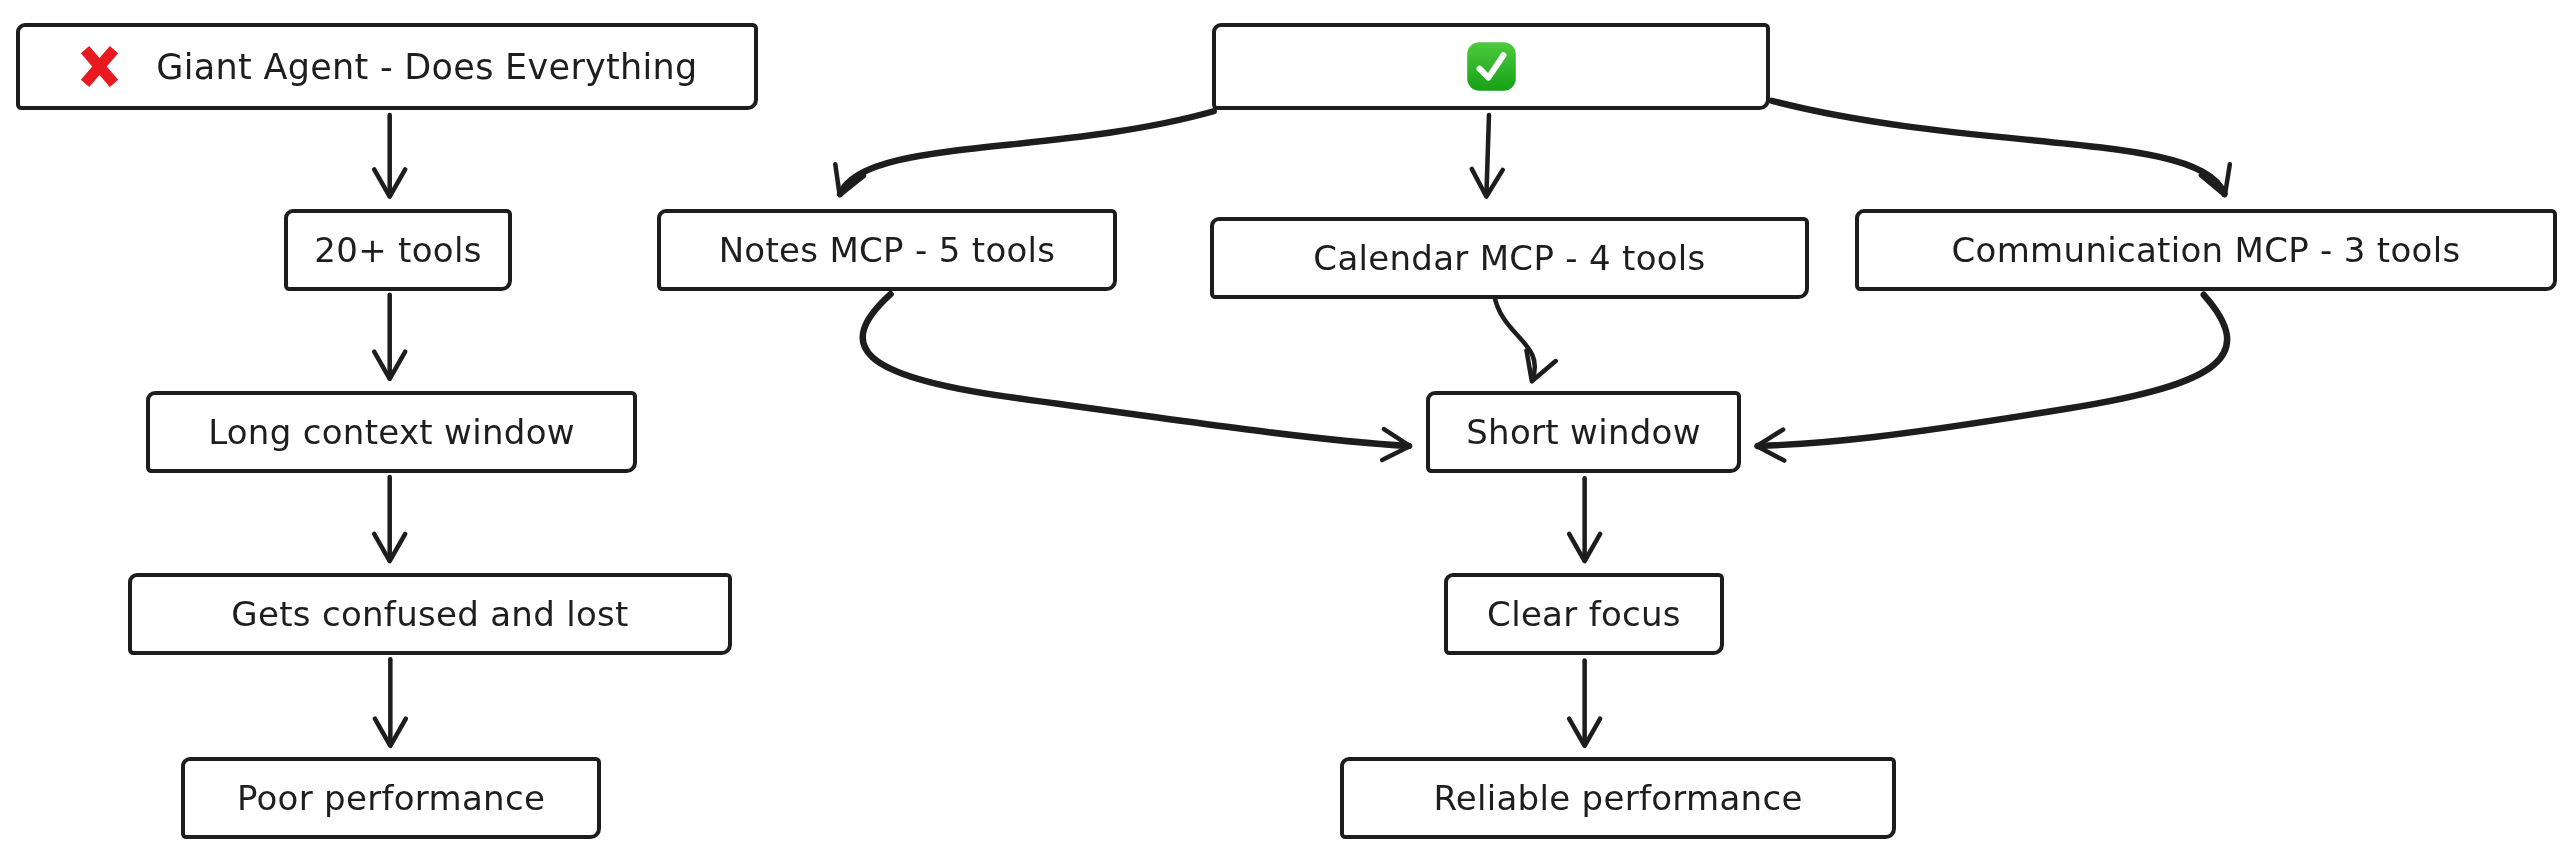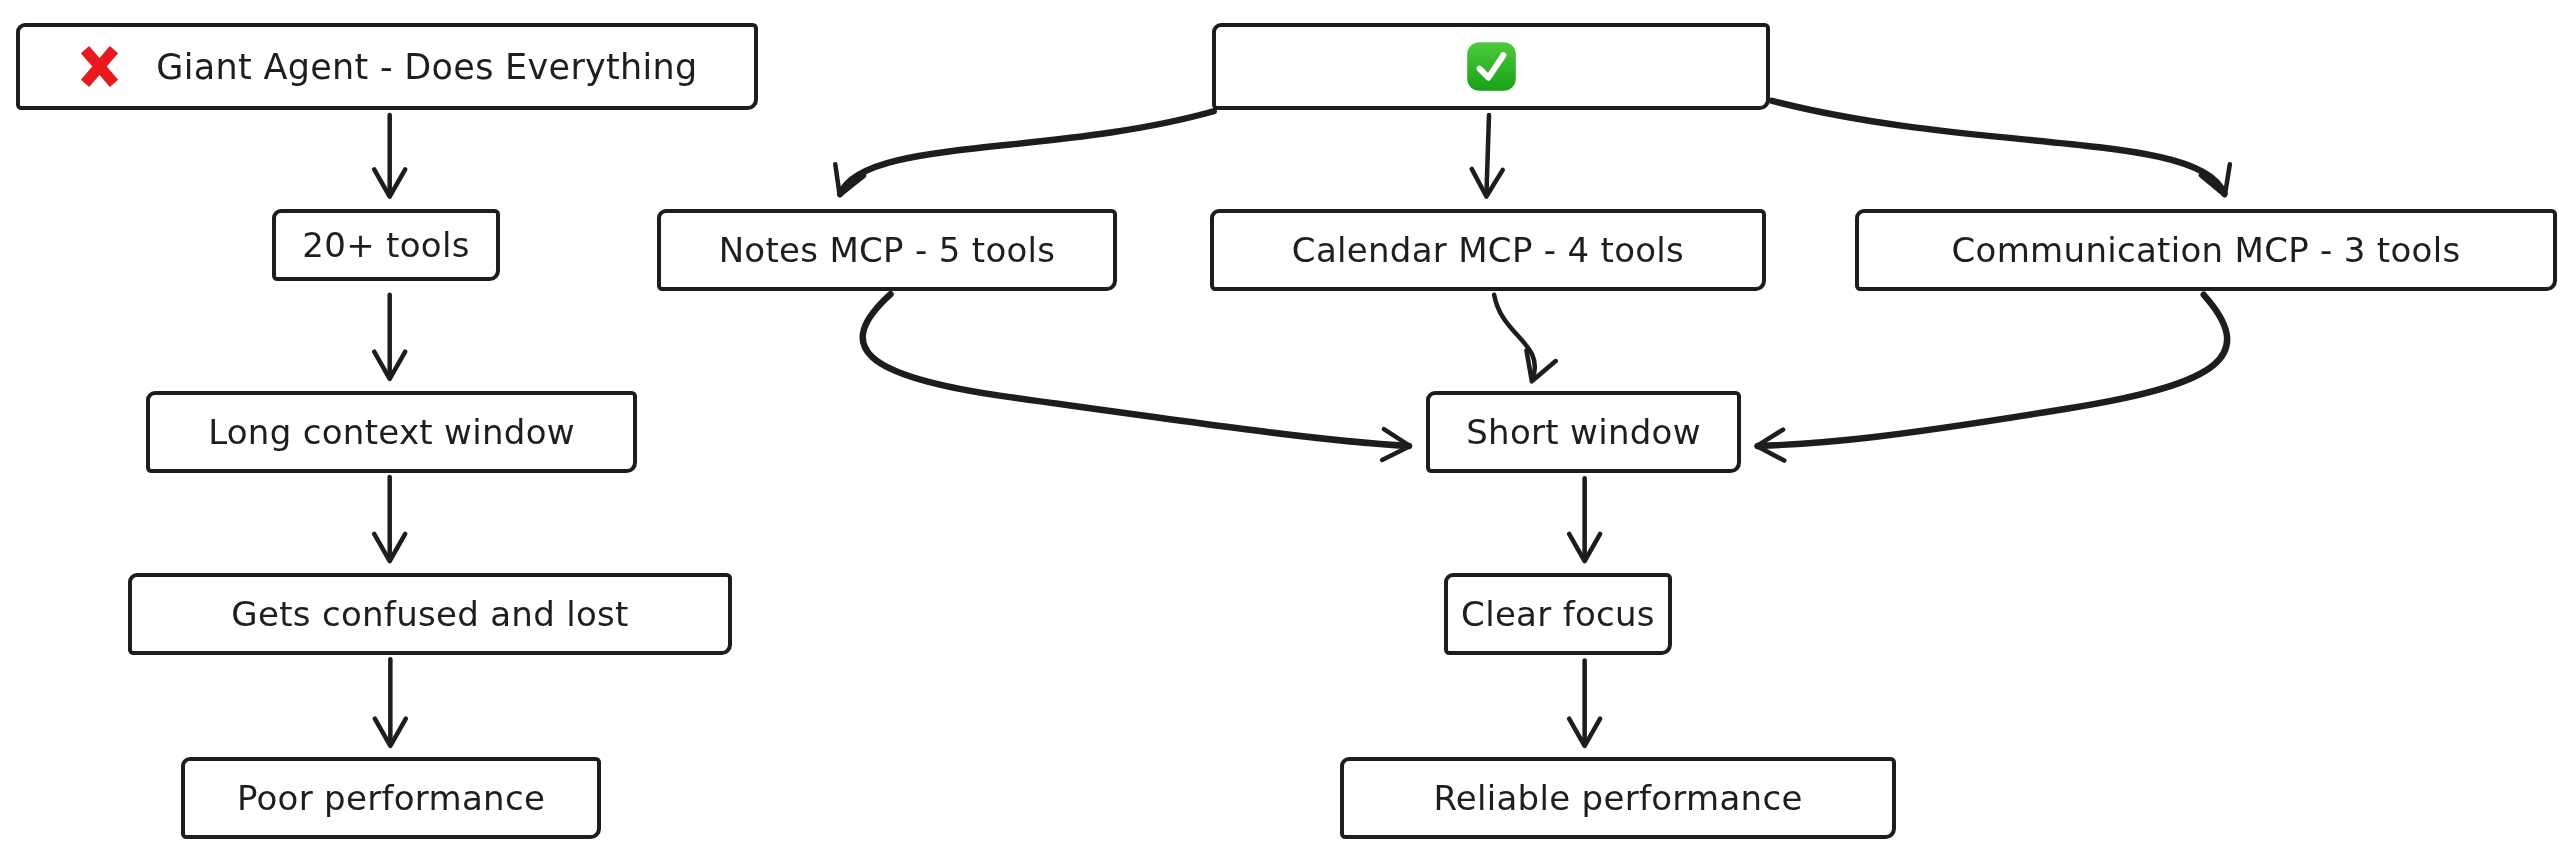--- a/index.html
+++ b/index.html
@@ -65,21 +65,21 @@
 
   <div class="node header" style="left:16px;top:23px;width:742px;height:87px">
     <span class="icon">
       <svg width="47" height="47" viewBox="0 0 24 24">
         <path d="M4.6 3.4 L19.4 20.6 M19.4 3.4 L4.6 20.6" fill="none" stroke="#e8191f" stroke-width="5.6" stroke-linecap="butt"></path>
       </svg>
     </span>
     <span class="lbl">Giant Agent - Does Everything</span>
   </div>
 
-  <div class="node" style="left:272px;top:209px;width:228px;height:72px">
+  <div class="node" style="left:284px;top:209px;width:228px;height:82px">
     <span class="lbl">20+ tools</span>
   </div>
 
   <div class="node" style="left:146px;top:391px;width:491px;height:82px">
     <span class="lbl">Long context window</span>
   </div>
 
   <div class="node" style="left:128px;top:573px;width:604px;height:82px">
     <span class="lbl">Gets confused and lost</span>
   </div>
@@ -100,33 +100,33 @@
         <rect x="1" y="1" width="22" height="22" rx="5.5" fill="url(#ckg)"></rect>
         <path d="M6.6 13 L10.6 17 L17.4 6.9" fill="none" stroke="#ffffff" stroke-width="2.7" stroke-linecap="round" stroke-linejoin="round"></path>
       </svg>
     </span>
   </div>
 
   <div class="node" style="left:657px;top:209px;width:460px;height:82px">
     <span class="lbl">Notes MCP - 5 tools</span>
   </div>
 
-  <div class="node" style="left:1210px;top:209px;width:556px;height:82px">
+  <div class="node" style="left:1210px;top:217px;width:599px;height:82px">
     <span class="lbl">Calendar MCP - 4 tools</span>
   </div>
 
   <div class="node" style="left:1855px;top:209px;width:702px;height:82px">
     <span class="lbl">Communication MCP - 3 tools</span>
   </div>
 
   <div class="node" style="left:1426px;top:391px;width:315px;height:82px">
     <span class="lbl">Short window</span>
   </div>
 
-  <div class="node" style="left:1444px;top:573px;width:228px;height:82px">
+  <div class="node" style="left:1444px;top:573px;width:280px;height:82px">
     <span class="lbl">Clear focus</span>
   </div>
 
   <div class="node" style="left:1340px;top:757px;width:556px;height:82px">
     <span class="lbl">Reliable performance</span>
   </div>
 
 </div>
 
 

